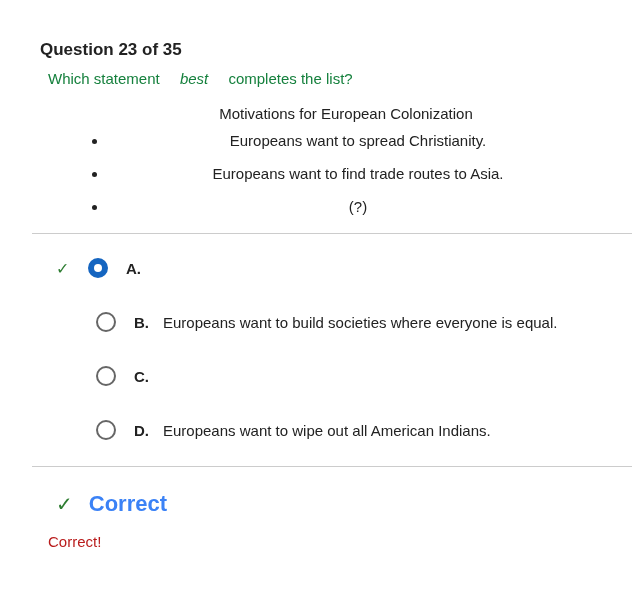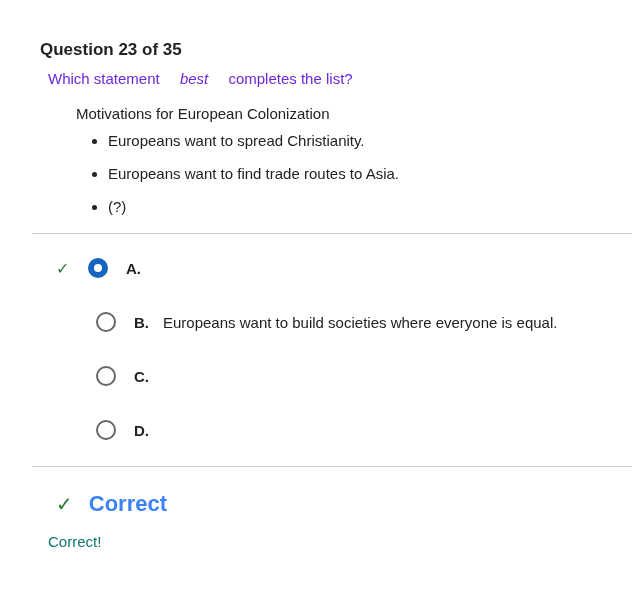--- a/index.html
+++ b/index.html
@@ -12,28 +12,29 @@
       padding: 16px 16px 16px 16px;
     }
     .question-header {
       font-size: 17px;
       font-weight: bold;
       margin-bottom: 10px;
     }
     .question-prompt {
       font-size: 15px;
       margin-bottom: 18px;
-      color: #6d28d9;
+      color: #15803d;
     }
     .question-prompt em {
       font-style: italic;
     }
     .content-box {
       margin-left: 36px;
       margin-bottom: 18px;
+      text-align: center;
     }
     .content-title {
       font-size: 15px;
       font-weight: normal;
       margin-bottom: 10px;
       color: #222;
     }
     .bullet-list {
       list-style: disc;
       padding-left: 24px;
@@ -116,21 +117,21 @@
       font-size: 20px;
       margin-right: 8px;
     }
     .correct-label {
       color: #3b82f6;
       font-size: 22px;
       font-weight: bold;
     }
     .correct-message {
       font-size: 15px;
-      color: #0f766e;
+      color: #b91c1c;
       margin-top: 4px;
     }
     .no-check {
       width: 24px;
       flex-shrink: 0;
     }
   </style>
 </head>
 <body>
 
@@ -169,20 +170,21 @@
   <li class="option-item">
     <span class="no-check"></span>
     <div class="option-radio"></div>
     <span class="option-letter">C.</span>
   </li>
 
   <li class="option-item">
     <span class="no-check"></span>
     <div class="option-radio"></div>
     <span class="option-letter">D.</span>
+    <span class="option-text">Europeans want to wipe out all American Indians.</span>
   </li>
 
 </ul>
 
 <hr class="divider-bottom">
 
 <div>
   <div class="correct-section">
     <span class="correct-check-icon">✓</span>
     <span class="correct-label">Correct</span>

